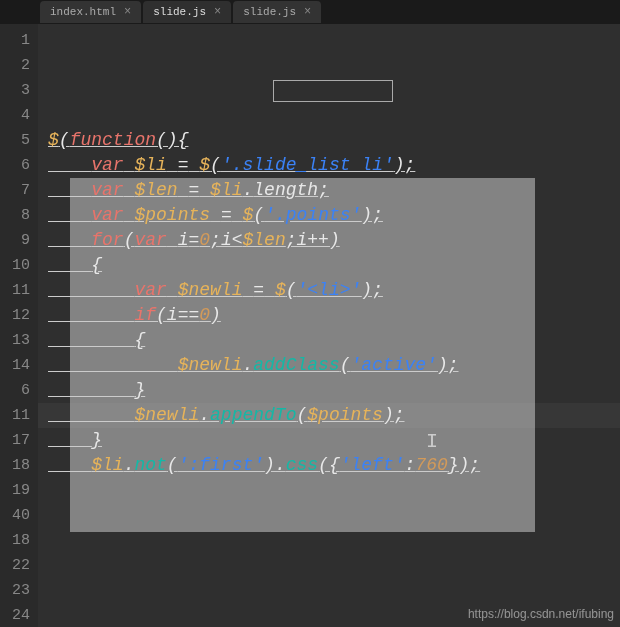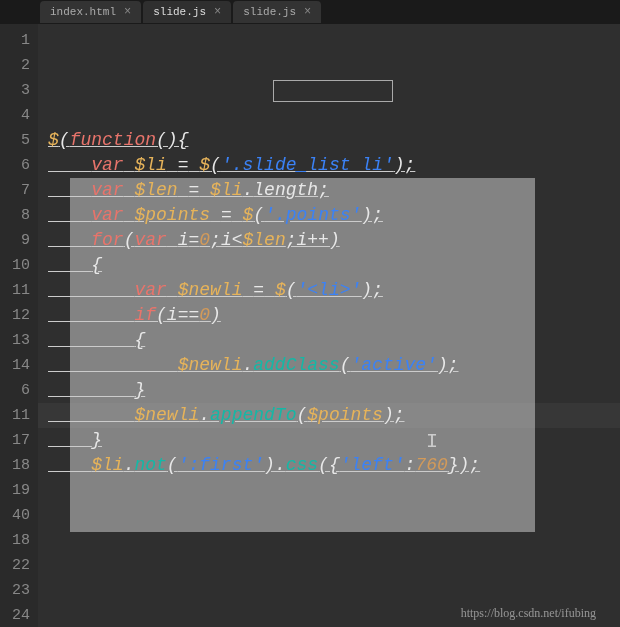--- a/index.html
+++ b/index.html
@@ -98,25 +98,25 @@
     position: absolute;
     color: #ccc;
     font-size: 20px;
     top: calc(24px + 4px + 16*25px + 2px);
     left: calc(38px + 10px + 378px);
     pointer-events: none;
   }
   .watermark {
     position: absolute;
     bottom: 6px;
-    right: 24px;
+    right: 6px;
     color: rgba(230,230,230,0.55);
     font-size: 12px;
     font-style: normal;
-    font-family: Liberation Serif, serif;
+    font-family: Liberation Sans, sans-serif;
   }
 </style>
 </head>
 <body>
 
 <div class="tabs" id="tab-bar">
     <div class="tab">
       <span>index.html</span>
       <span class="tab-close">×</span>
     </div>

